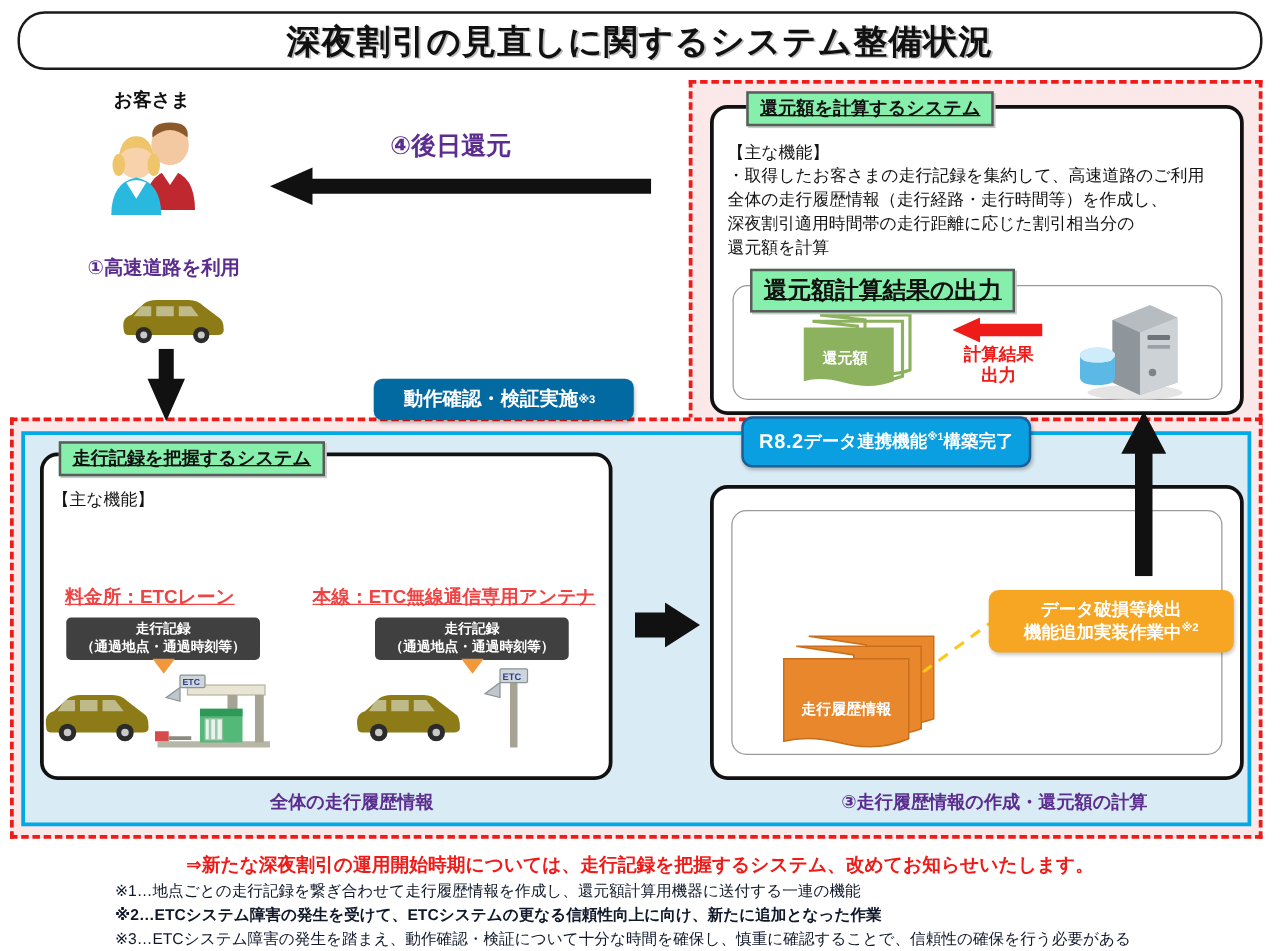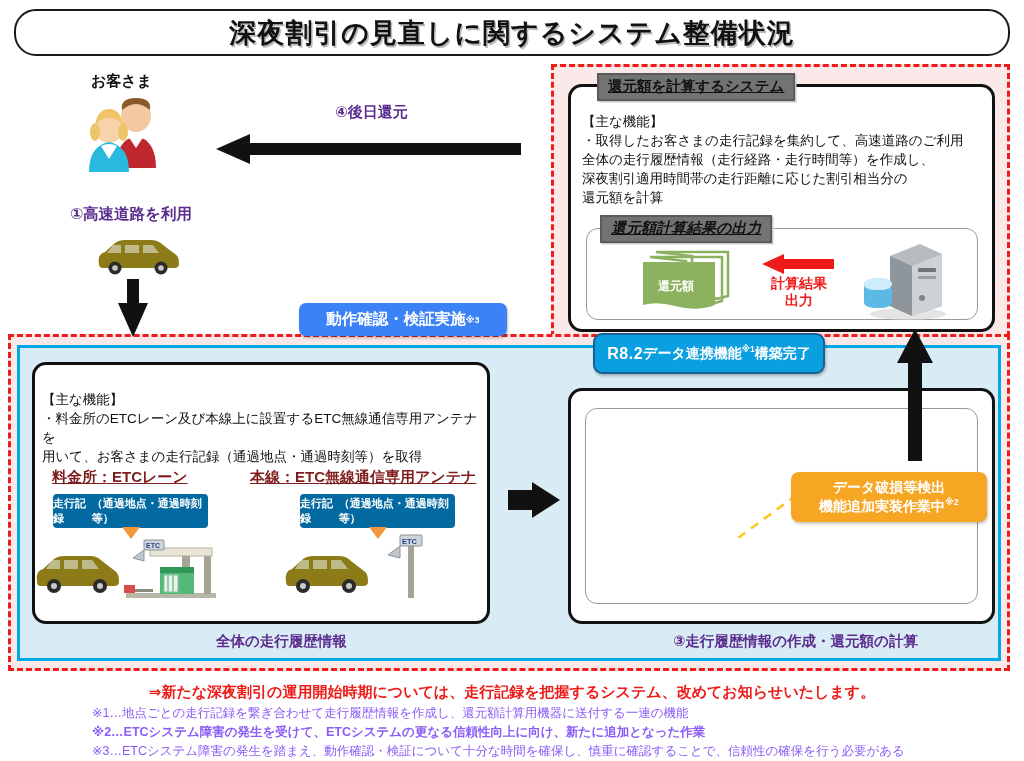--- a/index.html
+++ b/index.html
@@ -46,61 +46,61 @@
   .sys-panel{
     position:absolute; background:#fff;
     border:3px solid #111; border-radius:14px;
   }
   .sub-panel{
     position:absolute; background:#fff;
     border:1.5px solid #9a9a9a; border-radius:12px;
   }
   
   .panel-tab{
-    position:absolute; background:#737373;
+    position:absolute; background:#86efac;
     border:2px solid #5b5b5b;
     padding:2px 9px 3px 9px;
     font-size:14.5px; font-weight:bold; color:#111;
     text-decoration:underline;
     white-space:nowrap;
     z-index:6;
     box-shadow:1.5px 1.5px 0 #c9c9c9;
   }
-  .panel-tab.small{ font-size:15px;font-style:italic; }
+  .panel-tab.small{ font-size:19px; }
 
   .body-txt{
     position:absolute; font-size:13.5px; color:#111; line-height:1.42;
     white-space:pre-line;
   }
 
   .sec-head{
-    position:absolute; font-size:15px; font-weight:bold; color:#7f1d1d;
+    position:absolute; font-size:15px; font-weight:bold; color:#ef4444;
     text-decoration:underline; white-space:nowrap;
   }
 
   
   .callout-orange{
-    position:absolute; background:#0369a1; color:#fff;
-    font-size:11px; font-weight:bold; text-align:left;
+    position:absolute; background:#404040; color:#fff;
+    font-size:11px; font-weight:bold; text-align:center;
     line-height:1.35; border-radius:4px;
-    display:flex; flex-direction:row; align-items:center; justify-content:center;
+    display:flex; flex-direction:column; align-items:center; justify-content:center;
   }
   .callout-orange .tail{
     position:absolute; bottom:-11px; left:50%; margin-left:-9px;
     width:0;height:0; border-left:9px solid transparent;
     border-right:9px solid transparent; border-top:12px solid #f2983c;
   }
 
   #badge-verify{
     position:absolute; left:299px; top:303px; width:208px; height:33px;
-    background:#3b82f6; border-radius:7px;
-    display:flex; align-items:center; justify-content:center;
+    background:#0369a1; border-radius:7px;
+    display:flex; align-items:center; 
     color:#fff; font-size:15.5px; font-weight:bold;
     box-shadow:1px 2px 3px rgba(0,0,0,.25);
-    z-index:14; white-space:nowrap;
+    z-index:14; white-space:nowrap;padding-left:24px;
   }
   #badge-verify sup{ font-size:9px; }
 
   #banner-r82{
     position:absolute; left:593px; top:333px; width:232px; height:41px;
     background:#0a9fe0; border:2px solid #1c5f96; border-radius:9px;
     color:#fff; text-align:center; z-index:15;
     display:flex; flex-direction:row; align-items:center; justify-content:center;
     line-height:1.12;
     box-shadow:1px 2px 3px rgba(0,0,0,.25);
@@ -131,21 +131,21 @@
     font-size:12px; white-space:nowrap;
   }
 
   
   #footer-main{
     position:absolute; left:0; top:683px; width:1024px;
     text-align:center; color:#ee1b18; font-size:15px; font-weight:bold;
     white-space:nowrap;
   }
   .footnote{
-    position:absolute; left:92px; font-size:12.5px; color:#8b5cf6;
+    position:absolute; left:92px; font-size:12.5px; color:#0f172a;
     white-space:nowrap;
   }
   #fn1{ top:705px; } #fn2{ top:724px;font-weight:bold; } #fn3{ top:743px; }
 
   .strip-label{
     position:absolute; color:#5b2d8e; font-weight:bold; font-size:14.5px;
     white-space:nowrap;
   }
 </style>
 </head>
@@ -174,21 +174,21 @@
 
       <ellipse cx="33" cy="32" rx="14" ry="15" fill="#f7d2ab"></ellipse>
       <path d="M19 30 q2 -17 14 -17 q12 0 14 17 q-4 -8 -14 -8 q-10 0 -14 8z" fill="#eec56a"></path>
       <ellipse cx="19" cy="36" rx="5" ry="9" fill="#eec56a"></ellipse>
       <ellipse cx="47" cy="36" rx="5" ry="9" fill="#eec56a"></ellipse>
       <path d="M13 76 q0 -26 20 -30 q20 4 20 30 z" fill="#29b9df"></path>
       <path d="M25 50 l8 13 l8 -13 q-8 -4 -16 0z" fill="#ffffff"></path>
     </svg>
   </div>
 
-  <div class="step-label" style="left:312px; top:103px; font-size:15px;margin-left:23px;">④後日還元</div>
+  <div class="step-label" style="left:312px; top:103px; font-size:20px;">④後日還元</div>
   <div class="arrow" style="position:absolute; left:216px; top:133px;">
     <svg width="305" height="32" viewBox="0 0 305 32">
       <polygon points="0,16 34,1 34,10 305,10 305,22 34,22 34,31" fill="#111111"></polygon>
     </svg>
   </div>
 
   <div class="step-label" style="left:70px; top:204px; font-size:15.5px;">①高速道路を利用</div>
 
   <div style="position:absolute; left:95px; top:234px;">
     <svg width="86" height="42" viewBox="0 0 86 42">
@@ -268,24 +268,23 @@
       <polygon points="20,0 38,34 27,34 27,132 13,132 13,34 2,34" fill="#111111"></polygon>
     </svg>
   </div>
 
   <div id="banner-r82">
     <div class="l1">R8.2</div>
     <div class="l2"><span>データ連携機能</span><sup>※1</sup><span>構築完了</span></div>
   </div>
 
   <div class="sys-panel" style="left:32px; top:362px; width:458px; height:262px;"></div>
+  <div class="panel-tab" style="left:47px; top:353px;">走行記録を把握するシステム</div>
 
   <div class="body-txt" style="left:42px; top:390px;">【主な機能】</div>
-  <div class="body-txt" style="left:42px; top:409px; width:448px;">・料金所のETCレーン及び本線上に設置するETC無線通信専用アンテナを
-  用いて、お客さまの走行記録（通過地点・通過時刻等）を取得</div>
 
   <div class="sec-head" style="left:52px; top:468px;">料金所：ETCレーン</div>
   <div class="sec-head" style="left:250px; top:468px;">本線：ETC無線通信専用アンテナ</div>
 
   <div class="callout-orange" style="left:53px; top:494px; width:155px; height:34px;">
     <div>走行記録</div>
     <div>（通過地点・通過時刻等）</div>
     <span class="tail"></span>
   </div>
 
@@ -349,20 +348,28 @@
 
   <div class="sys-panel" style="left:568px; top:388px; width:427px; height:236px;"></div>
   <div class="sub-panel" style="left:585px; top:408px; width:393px; height:196px;"></div>
 
   <div style="position:absolute; left:738px; top:490px; z-index:7;">
     <svg width="64" height="48" viewBox="0 0 64 48">
       <line x1="0" y1="48" x2="60" y2="4" stroke="#ffc61a" stroke-width="2.5" stroke-dasharray="9,7"></line>
     </svg>
   </div>
 
+  <div class="doc-stack" style="left:625px; top:505px;">
+    <svg width="130" height="98" viewBox="0 0 130 98">
+      <path d="M22 4 h100 v66 q-24 9 -54 1 v-60 z" fill="#e8872b" stroke="#c96e1d" stroke-width="1.2"></path>
+      <path d="M12 12 h100 v66 q-24 9 -54 1 v-60 z" fill="#e8872b" stroke="#c96e1d" stroke-width="1.2"></path>
+      <path d="M2 22 h100 v64 q-26 11 -56 3 q-24 -6 -44 -1 z" fill="#e8872b" stroke="#c96e1d" stroke-width="1.2"></path>
+    </svg>
+    <div class="doc-label" style="left:16px; top:54px;">走行履歴情報</div>
+  </div>
 
   <div id="callout-detect">
     <div>データ破損等検出</div>
     <div><span>機能追加実装作業中</span><sup>※2</sup></div>
   </div>
 
   <div class="arrow" style="position:absolute; left:508px; top:482px; z-index:12;">
     <svg width="52" height="36" viewBox="0 0 52 36">
       <polygon points="52,18 24,0 24,8 0,8 0,28 24,28 24,36" fill="#111111"></polygon>
     </svg>

